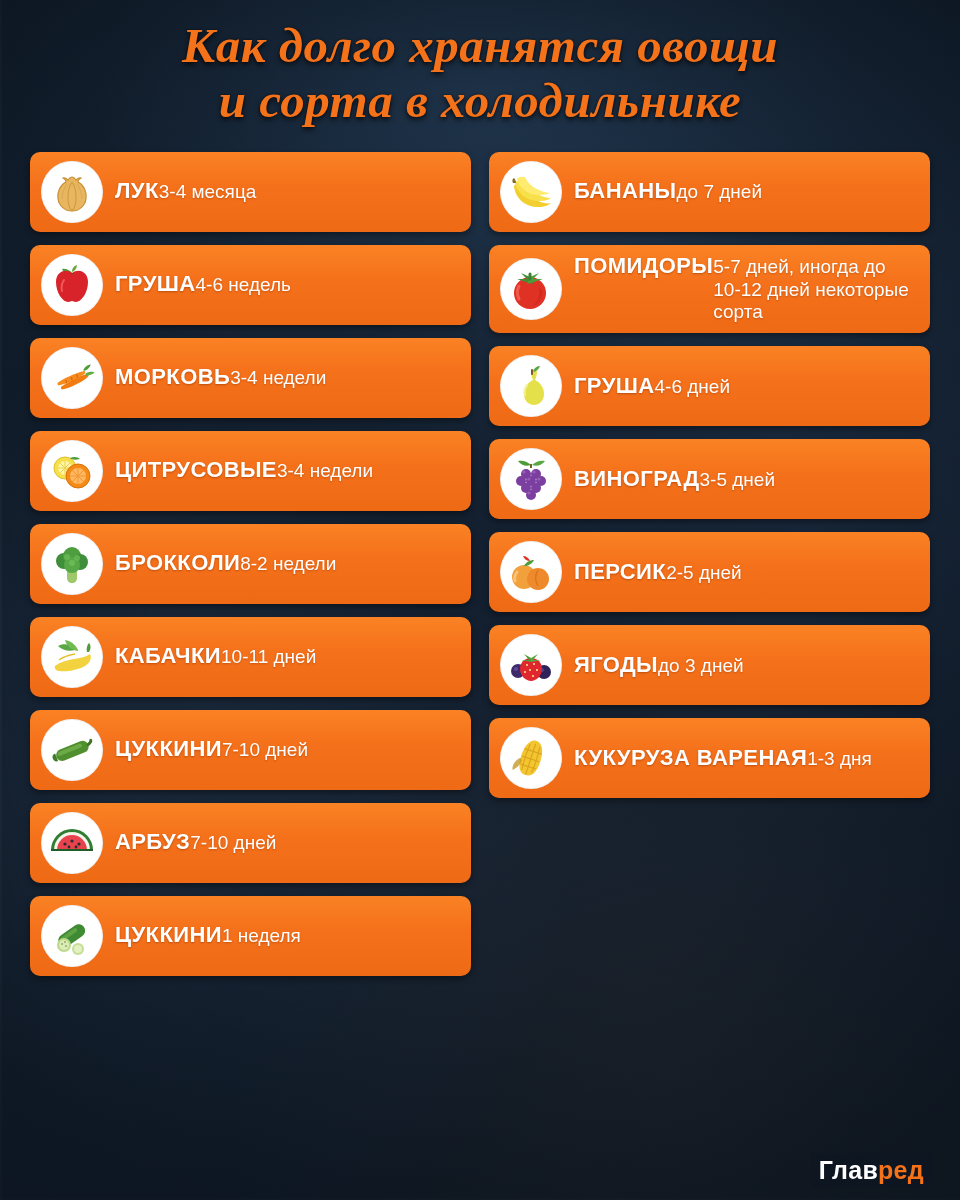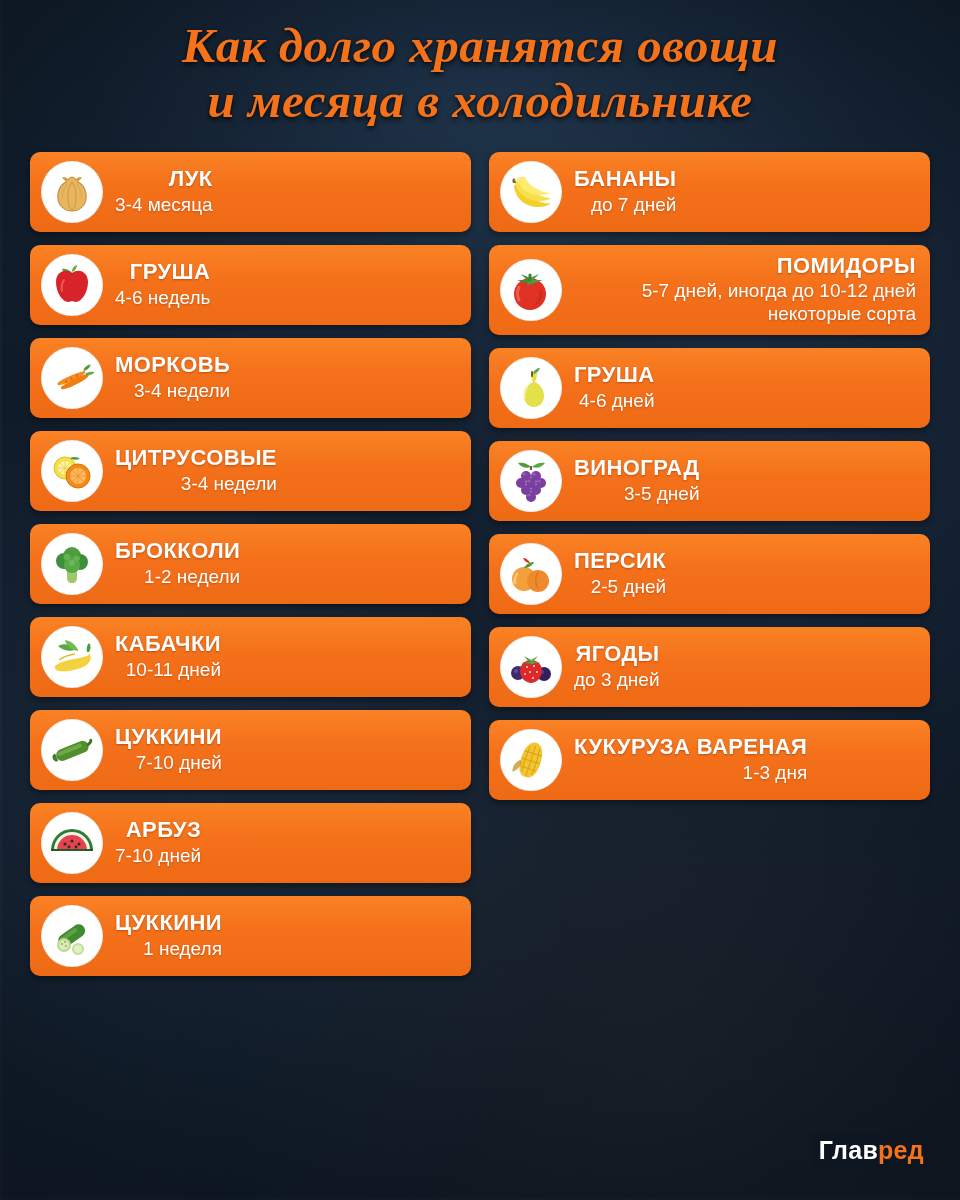--- a/index.html
+++ b/index.html
@@ -96,23 +96,22 @@
     display: flex;
     align-items: center;
     justify-content: center;
     overflow: hidden;
     box-shadow: inset 0 0 0 1px rgba(0,0,0,0.06);
   }
   .thumb svg { display: block; }
   .card-text {
     min-width: 0;
     display: flex;
-    flex-direction: column;
+    flex-direction: row;
     justify-content: center;
-    text-align: right;
   }
   .card-name {
     font-size: 22px;
     font-weight: bold;
     color: #ffffff;
     letter-spacing: 0.4px;
     line-height: 1.12;
     text-shadow: 0 1px 2px rgba(120,40,0,0.45);
     white-space: nowrap;
   }
@@ -121,41 +120,41 @@
     color: #ffffff;
     line-height: 1.2;
     margin-top: 2px;
     text-shadow: 0 1px 2px rgba(120,40,0,0.35);
   }
   .card.wide .card-dur { white-space: normal; }
 
   .brand {
     position: absolute;
     right: 28px;
-    bottom: 32px;
+    bottom: 12px;
     font-size: 25px;
     font-weight: bold;
     letter-spacing: 0.3px;
     background: rgba(12,22,34,0.55);
     padding: 3px 8px;
     border-radius: 3px;
   }
   .brand .b1 { color: #ffffff; }
   .brand .b2 { color: #f4721a; }
 </style>
 </head>
 <body>
 
 <div class="poster">
   <div class="bg-texture"></div>
   <div class="bg-vignette"></div>
 
   <div class="title">
     <span class="line">Как долго хранятся овощи</span>
-    <span class="line">и месяца в холодильнике</span>
+    <span class="line">и сорта в холодильнике</span>
   </div>
 
   <div class="columns">
 
     <div class="col">
 
       <div class="card">
         <div class="thumb">
           <svg width="54" height="54" viewBox="0 0 54 54">
             <path d="M27 12c2 0 4 3 4 3s3-3 5-2c-2 1-3 3-3 4 6 3 9 10 8 17-1 7-7 12-14 12S14 41 13 34c-1-7 2-14 8-17 0-1-1-3-3-4 2-1 5 2 5 2s2-3 4-3z" fill="#e8b65e" stroke="#c8913a" stroke-width="1.2"></path>
@@ -230,21 +229,21 @@
             <circle cx="27" cy="19" r="9" fill="#4e9e40"></circle>
             <circle cx="35" cy="25" r="8" fill="#3f8f3a"></circle>
             <circle cx="27" cy="28" r="8" fill="#57a847"></circle>
             <circle cx="22" cy="20" r="3" fill="#6cb858" opacity="0.8"></circle>
             <circle cx="32" cy="21" r="3" fill="#6cb858" opacity="0.8"></circle>
             <circle cx="27" cy="26" r="3" fill="#72bd5d" opacity="0.8"></circle>
           </svg>
         </div>
         <div class="card-text">
           <div class="card-name">БРОККОЛИ</div>
-          <div class="card-dur">1-2 недели</div>
+          <div class="card-dur">8-2 недели</div>
         </div>
       </div>
 
       <div class="card">
         <div class="thumb">
           <svg width="54" height="54" viewBox="0 0 54 54">
             <path d="M10 36c5-4 12-6 19-7 6-1 12-2 16-5 2 4 0 9-5 12-7 4-18 6-26 5-3-0-5-3-4-5z" fill="#f2d33f"></path>
             <path d="M14 30c4-3 10-5 16-6" stroke="#e3c12c" stroke-width="1.4" fill="none"></path>
             <path d="M44 22c2-3 2-7 0-9-2 2-3 6-2 9z" fill="#4e9b3a"></path>
             <path d="M30 18c-5-4-12-5-17-2 4 4 11 6 17 4z" fill="#5aa845"></path>

